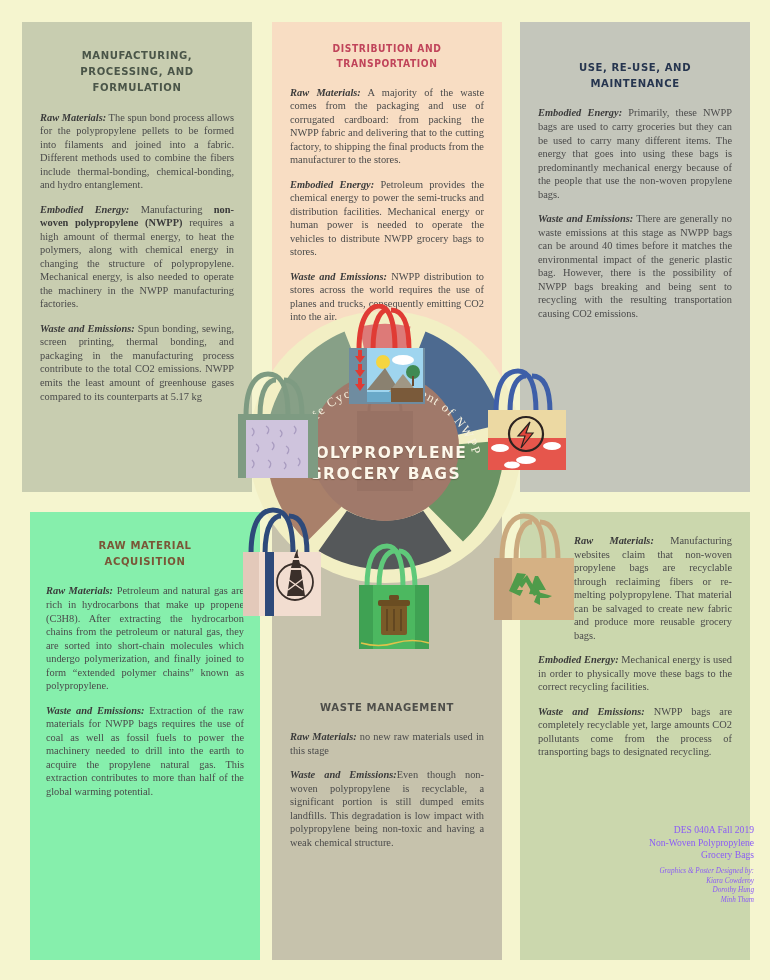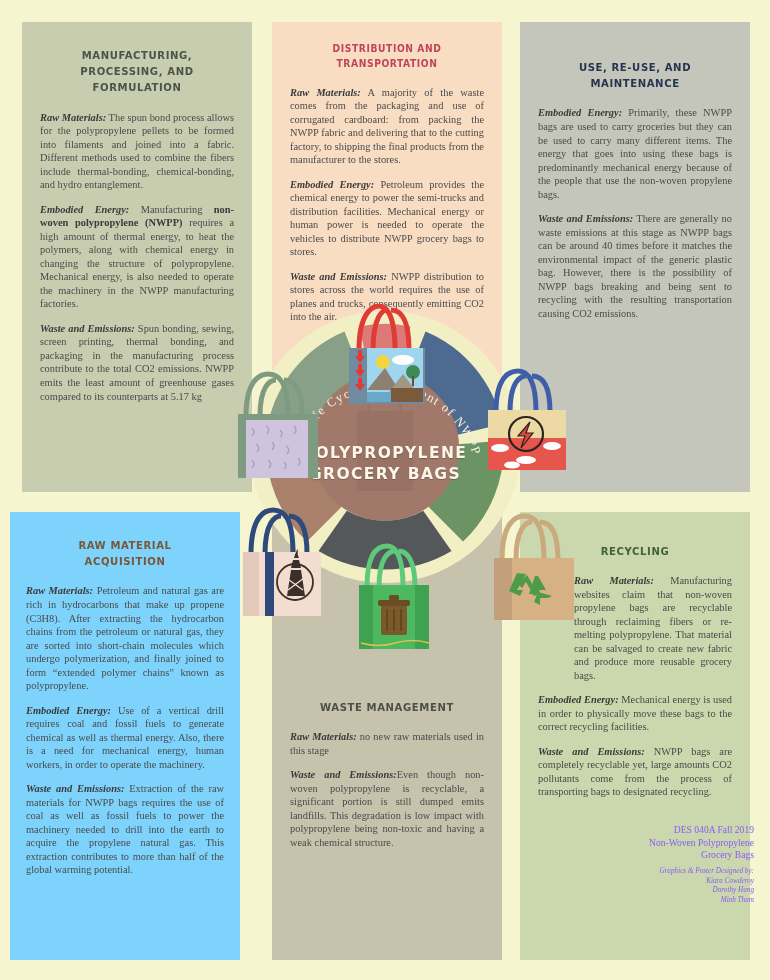--- a/index.html
+++ b/index.html
@@ -9,21 +9,21 @@
     font-family:"Liberation Serif", serif;
     overflow:hidden;position:relative;
   }
   .stage{position:absolute;left:0;top:0;width:740px;height:980px;}
 
   
   .panel{position:absolute;box-sizing:border-box;}
   .p-mfg   {left:22px;  top:22px;  width:230px; height:470px; background:#c8cdb0;}
   .p-dist  {left:272px; top:22px;  width:230px; height:450px; background:#f8ddc3;}
   .p-use   {left:520px; top:22px;  width:230px; height:470px; background:#c4c6bb;}
-  .p-raw   {left:10px;  top:512px; width:230px; height:448px; background:#7dd3fc;}
+  .p-raw   {left:30px;  top:512px; width:230px; height:448px; background:#86efac;}
   .p-waste {left:272px; top:492px; width:230px; height:468px; background:#c6c2ac;}
   .p-rec   {left:520px; top:512px; width:230px; height:448px; background:#cbd7ad;}
 
   .panel-inner{position:absolute;left:0;top:0;width:100%;height:100%;padding:16px 18px;box-sizing:border-box;}
 
   h2.sec{
     font-family:"DejaVu Sans", sans-serif;
     font-weight:700;
     font-size:11.2px;
     letter-spacing:0.6px;
@@ -117,36 +117,34 @@
       <h2 class="sec" style="margin-top:22px;">USE, RE-USE, AND MAINTENANCE</h2>
       <p class="body"><b>Embodied Energy:</b><span> Primarily, these NWPP bags are used to carry groceries but they can be used to carry many different items.  The energy that goes into using these bags is predominantly mechanical energy because of the people that use the non-woven propylene bags.</span></p>
       <p class="body"><b>Waste and Emissions:</b><span> There are generally no waste emissions at this stage as NWPP bags can be around 40 times before it matches the environmental impact of the generic plastic bag. However, there is the possibility of NWPP bags breaking and being sent to recycling with the resulting transportation causing CO2 emissions.</span></p>
     </div>
   </div>
 
   <div class="panel p-raw c-raw">
     <div class="panel-inner">
       <h2 class="sec" style="width:150px;margin-left:auto;margin-right:auto;">RAW MATERIAL ACQUISITION</h2>
       <p class="body"><b>Raw Materials:</b><span> Petroleum and natural gas are rich in hydrocarbons that make up propene (C3H8). After extracting the hydrocarbon chains from the petroleum or natural gas, they are sorted into short-chain molecules which undergo polymerization, and finally joined to form “extended polymer chains” known as polypropylene.</span></p>
-      <p class="body"><b>Embodied Energy:</b><span> Use of a vertical drill requires coal and fossil fuels to generate chemical as well as thermal energy. Also, there is a need for mechanical energy, human workers, in order to operate the machinery.</span></p>
       <p class="body"><b>Waste and Emissions:</b><span> Extraction of the raw materials for NWPP bags requires the use of coal as well as fossil fuels to power the machinery needed to drill into the earth to acquire the propylene natural gas. This extraction contributes to more than half of the global warming potential.</span></p>
     </div>
   </div>
 
   <div class="panel p-waste c-waste">
     <div class="panel-inner" style="padding-top:198px;">
       <h2 class="sec">WASTE MANAGEMENT</h2>
       <p class="body"><b>Raw Materials:</b><span> no new raw materials used in this stage</span></p>
       <p class="body"><b>Waste and Emissions:</b><span>Even though non-woven polypropylene is recyclable, a significant portion is still dumped emits landfills. This degradation is low impact with polypropylene being non-toxic and having a weak chemical structure.</span></p>
     </div>
   </div>
 
   <div class="panel p-rec c-rec">
     <div class="panel-inner" style="padding-top:22px;">
-      <h2 class="sec">RECYCLING</h2>
       <p class="body" style="text-indent:0;padding-left:36px;"><b>Raw Materials:</b><span> Manufacturing websites claim that non-woven propylene bags are recyclable through reclaiming fibers or re-melting polypropylene. That material can be salvaged to create new fabric and produce more reusable grocery bags.</span></p>
       <p class="body"><b>Embodied Energy:</b><span> Mechanical energy is used in order to physically move these bags to the correct recycling facilities.</span></p>
       <p class="body"><b>Waste and Emissions:</b><span> NWPP bags are completely recyclable yet, large amounts CO2 pollutants come from the process of transporting bags to designated recycling.</span></p>
     </div>
   </div>
 
   <div class="wheel">
     <svg width="272" height="272" viewBox="0 0 272 272" xmlns="http://www.w3.org/2000/svg">
 
       <circle cx="136" cy="136" r="136" fill="#f2efc4"></circle>

